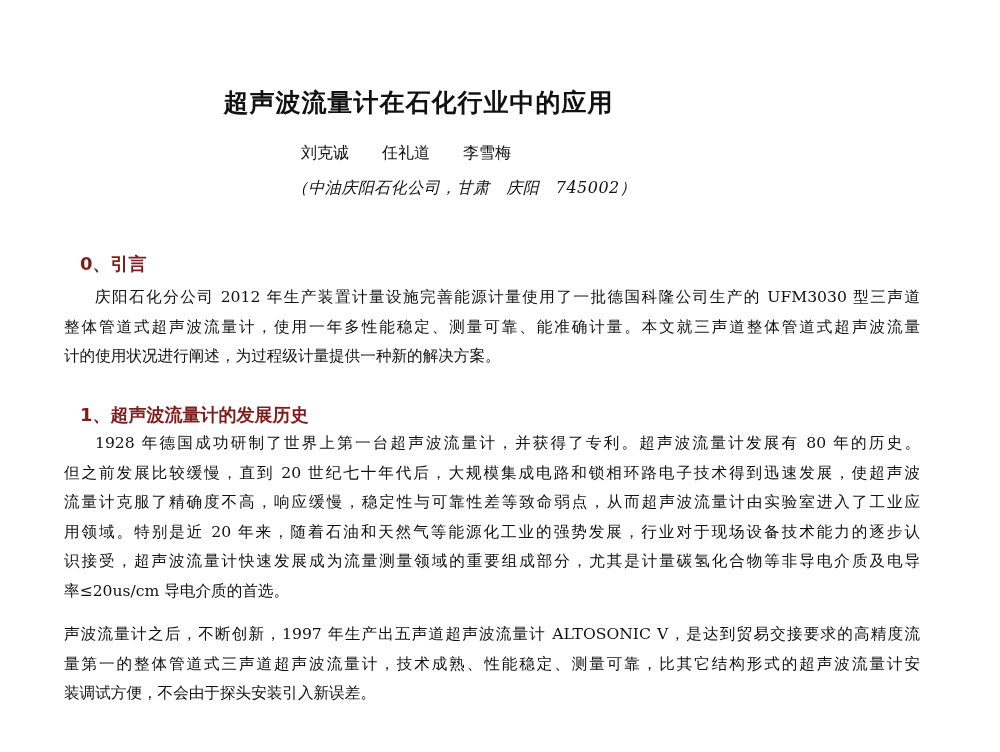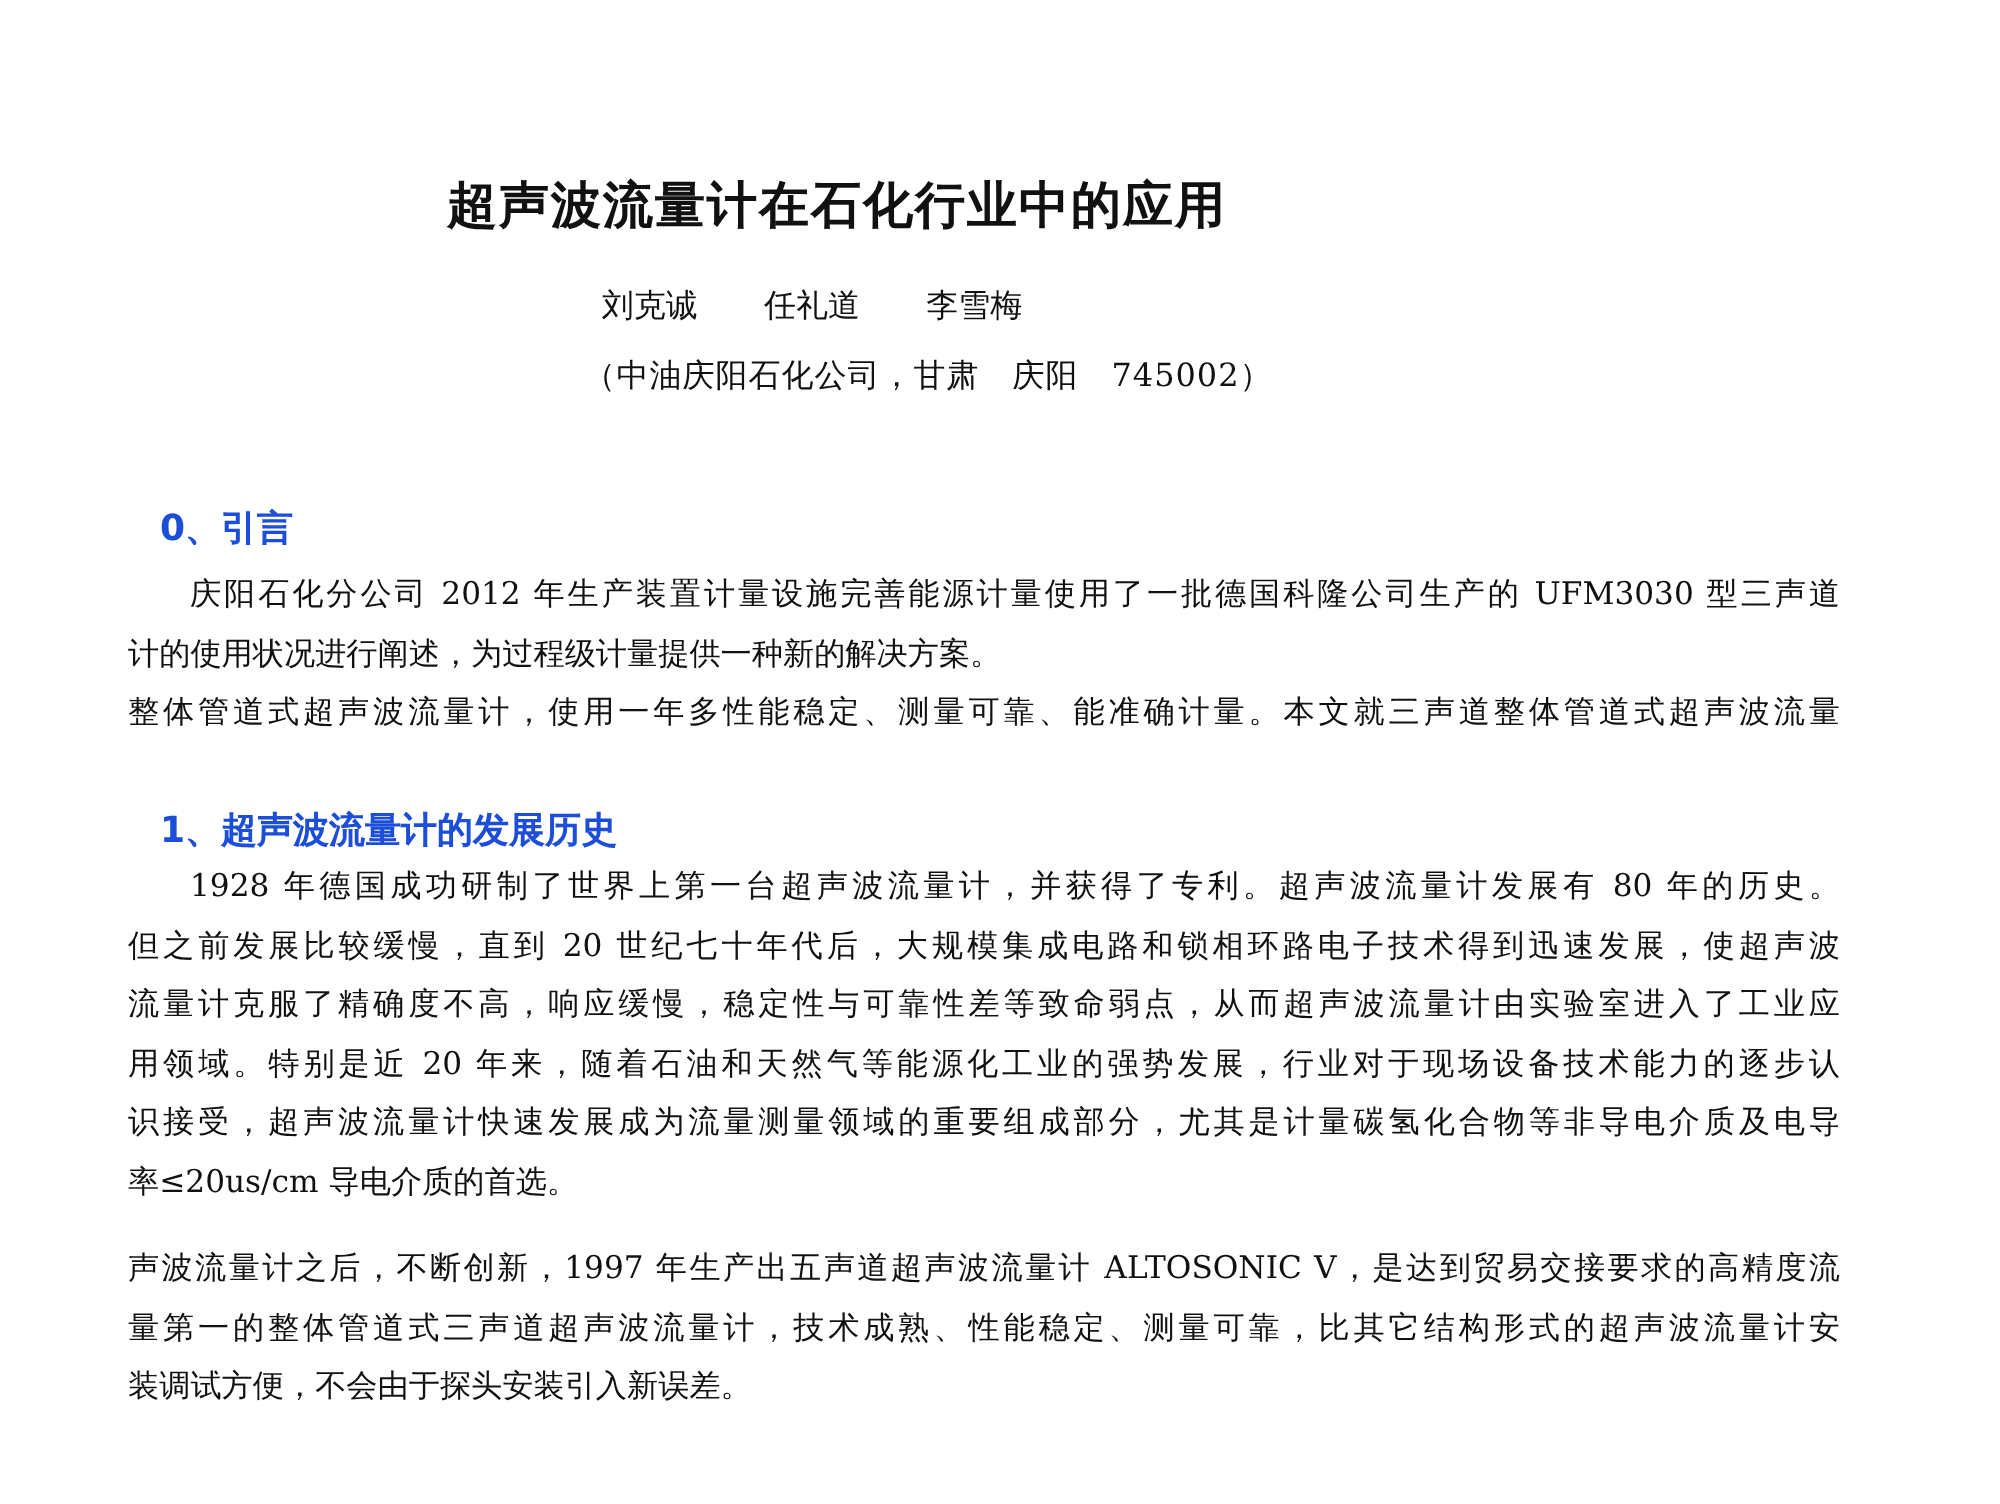--- a/index.html
+++ b/index.html
@@ -5,23 +5,23 @@
   html, body { margin: 0; padding: 0; background: #ffffff; }
   body { width: 1000px; height: 752px; overflow: hidden; position: relative;
          font-family: "DejaVu Serif", "Liberation Serif", serif; color: #111; }
   .title { position: absolute; top: 86px; left: 0; width: 837px; text-align: center;
            font-family: "DejaVu Sans", "Liberation Sans", sans-serif; font-weight: bold;
            font-size: 25px; letter-spacing: 1px; color: #111; }
   .authors { position: absolute; top: 143px; left: 0; width: 812px; text-align: center;
              font-size: 16px; word-spacing: 0; }
   .authors span { margin: 0 14px; }
   .affil { position: absolute; top: 178px; left: 0; width: 928px; text-align: center;
-           font-size: 16px; letter-spacing: 0.5px; }
+           font-size: 16px; letter-spacing: 0.5px; font-style: italic; }
   .h { position: absolute; left: 80px; font-family: "DejaVu Sans", "Liberation Sans", sans-serif;
-       font-weight: bold; font-size: 18px; color: #1d4ed8; }
+       font-weight: bold; font-size: 18px; color: #7f1d1d; }
   .para { position: absolute; left: 64px; width: 856px; font-size: 15.6px; line-height: 29.5px;
           text-align: justify; text-align-last: left; }
   .para .line { display: block; white-space: nowrap; text-align: justify; text-align-last: justify; }
   .para .line.last { text-align-last: left; }
   .indent { padding-left: 31px; }
 </style>
 </head>
 <body>
 
 <div class="title">超声波流量计在石化行业中的应用</div>
@@ -30,22 +30,22 @@
   <span>刘克诚</span>
   <span>任礼道</span>
   <span>李雪梅</span>
 </div>
 
 <div class="affil">（中油庆阳石化公司，甘肃　庆阳　745002）</div>
 
 <div class="h" style="top:252px;">0、引言</div>
 <div class="para" style="top:283px;">
   <span class="line indent">庆阳石化分公司 2012 年生产装置计量设施完善能源计量使用了一批德国科隆公司生产的 UFM3030 型三声道</span>
+  <span class="line">整体管道式超声波流量计，使用一年多性能稳定、测量可靠、能准确计量。本文就三声道整体管道式超声波流量</span>
   <span class="line last">计的使用状况进行阐述，为过程级计量提供一种新的解决方案。</span>
-  <span class="line">整体管道式超声波流量计，使用一年多性能稳定、测量可靠、能准确计量。本文就三声道整体管道式超声波流量</span>
 </div>
 
 <div class="h" style="top:403px;">1、超声波流量计的发展历史</div>
 <div class="para" style="top:429px;">
   <span class="line indent">1928 年德国成功研制了世界上第一台超声波流量计，并获得了专利。超声波流量计发展有 80 年的历史。</span>
   <span class="line">但之前发展比较缓慢，直到 20 世纪七十年代后，大规模集成电路和锁相环路电子技术得到迅速发展，使超声波</span>
   <span class="line">流量计克服了精确度不高，响应缓慢，稳定性与可靠性差等致命弱点，从而超声波流量计由实验室进入了工业应</span>
   <span class="line">用领域。特别是近 20 年来，随着石油和天然气等能源化工业的强势发展，行业对于现场设备技术能力的逐步认</span>
   <span class="line">识接受，超声波流量计快速发展成为流量测量领域的重要组成部分，尤其是计量碳氢化合物等非导电介质及电导</span>
   <span class="line last">率≤20us/cm 导电介质的首选。</span>

